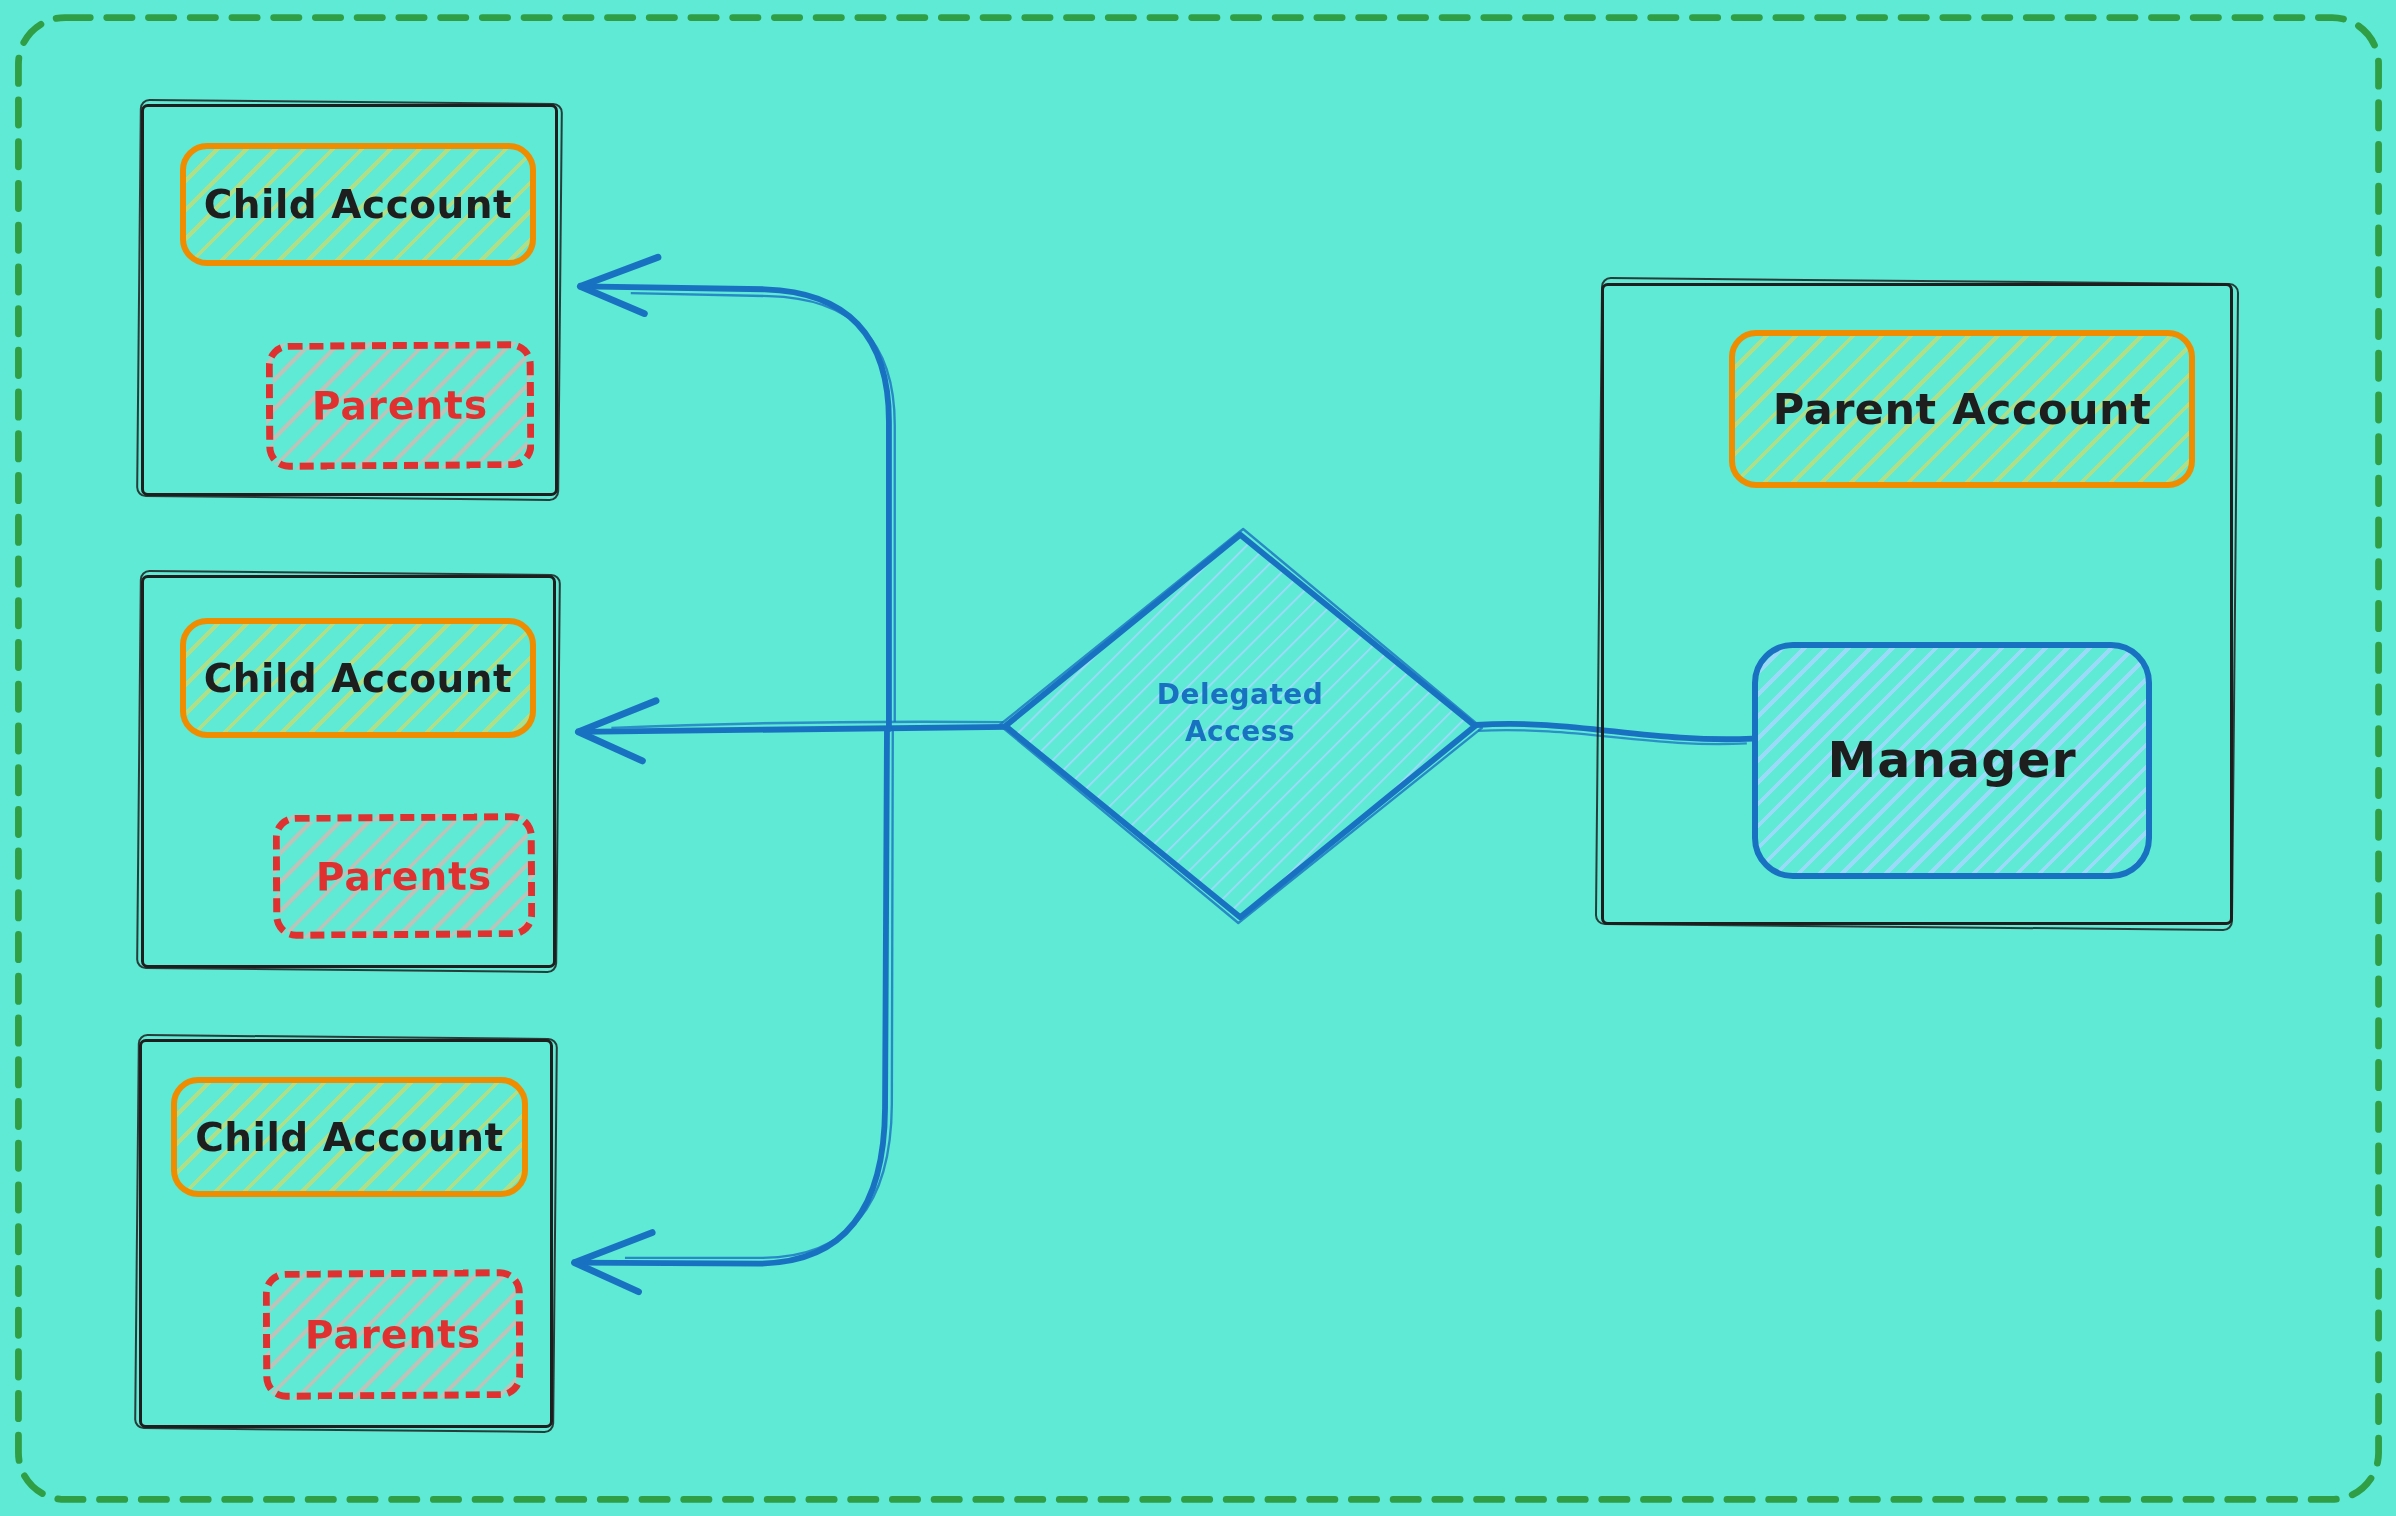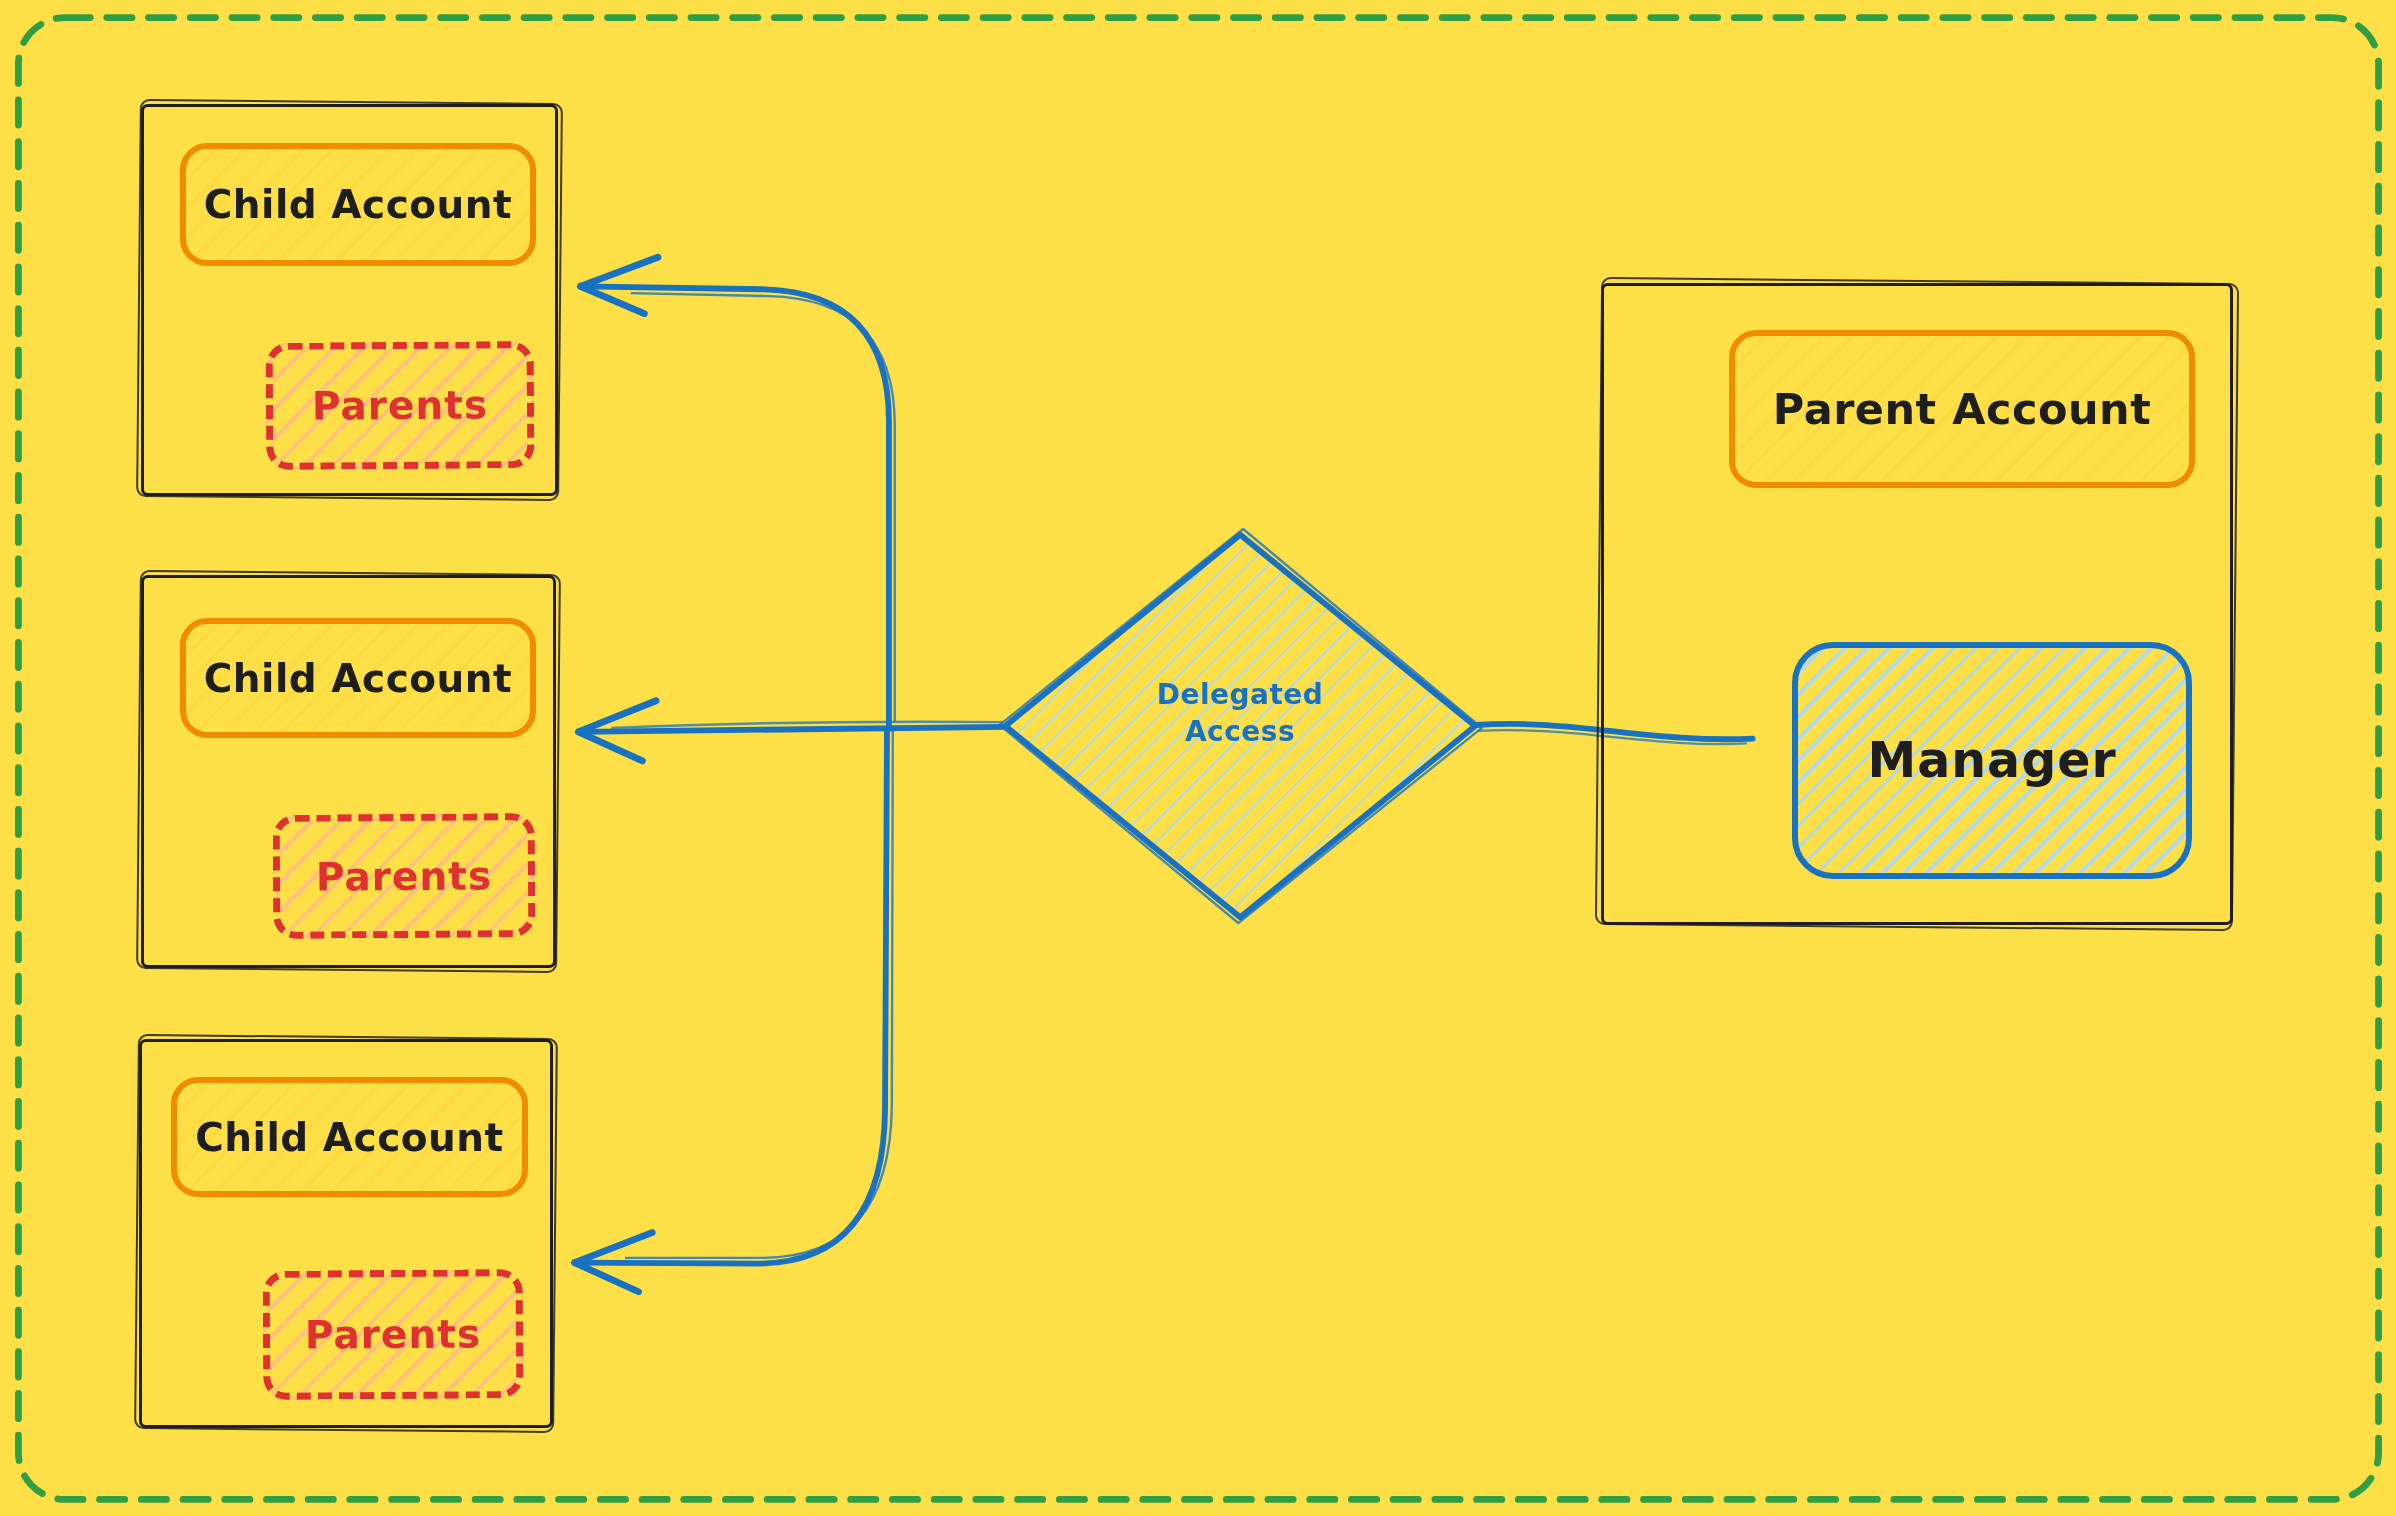--- a/index.html
+++ b/index.html
@@ -1,19 +1,19 @@
 <!DOCTYPE html>
 <html><head>
 <meta charset="utf-8">
 <style>
   html,body{margin:0;padding:0;background:#ffffff;}
   #canvas{
     position:relative;
     width:2397px;height:1517px;
-    background:#fde047;
+    background:#5eead4;
     overflow:hidden;
     font-family:"DejaVu Sans","Liberation Sans",sans-serif;
     color:#1e1e1e;
   }
   #diagram-svg{position:absolute;left:0;top:0;width:2397px;height:1517px;z-index:1;}
 
   
   .sketch-box{
     position:absolute;
     border:3.9px solid #1e1e1e;
@@ -67,21 +67,21 @@
     background-image:repeating-linear-gradient(135deg, rgba(165,216,255,.85) 0 3.9px, transparent 3.9px 15.5px);
     font-weight:700;
     letter-spacing:1px;
     z-index:3;
     color:#1e1e1e;
   }
 
   .label-child{font-size:39px;}
   .label-parent-account{font-size:43px;}
   .label-parents{font-size:39px;}
-  .label-manager{font-size:49px;margin-left:40px;}
+  .label-manager{font-size:49px;}
 
   .diamond-label{
     position:absolute;
     left:1112px;top:677px;width:256px;
     text-align:center;
     font-size:28px;
     line-height:1.32;
     font-weight:600;
     letter-spacing:0.5px;
     color:#1971c2;

